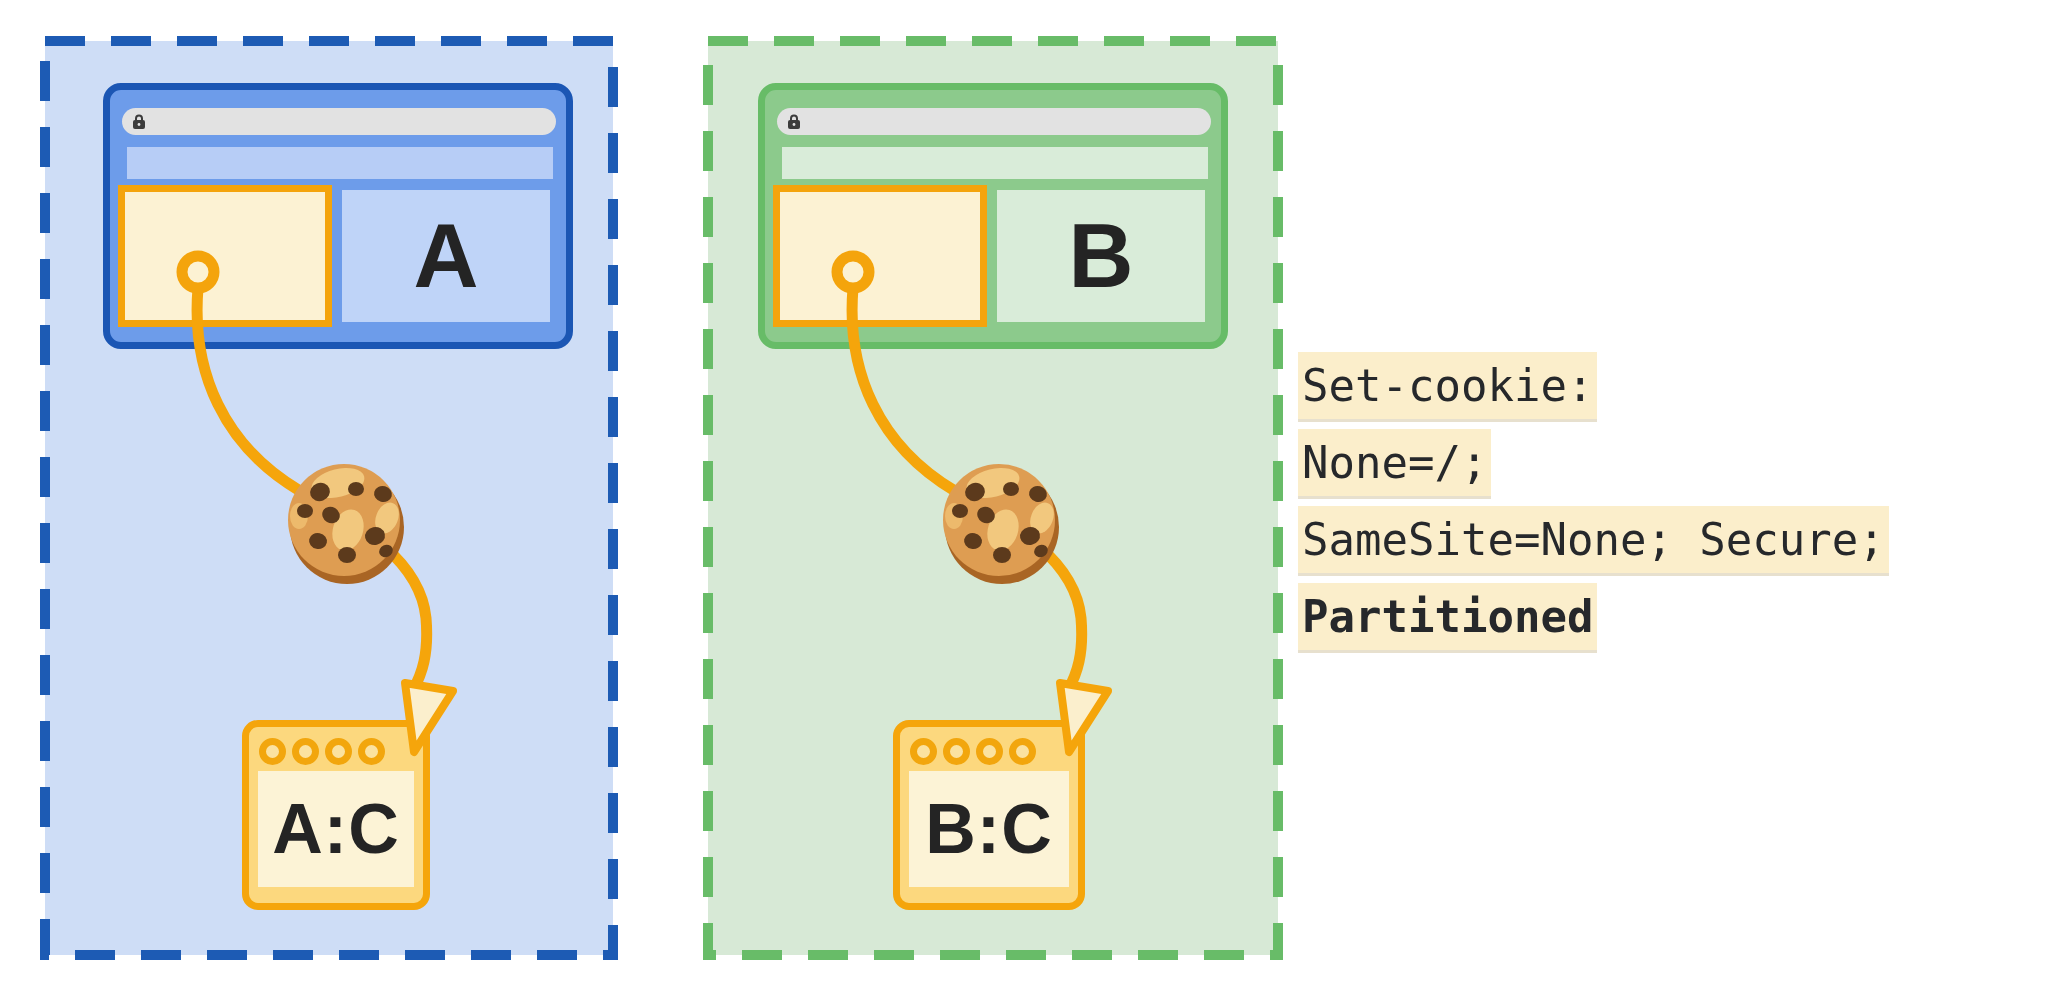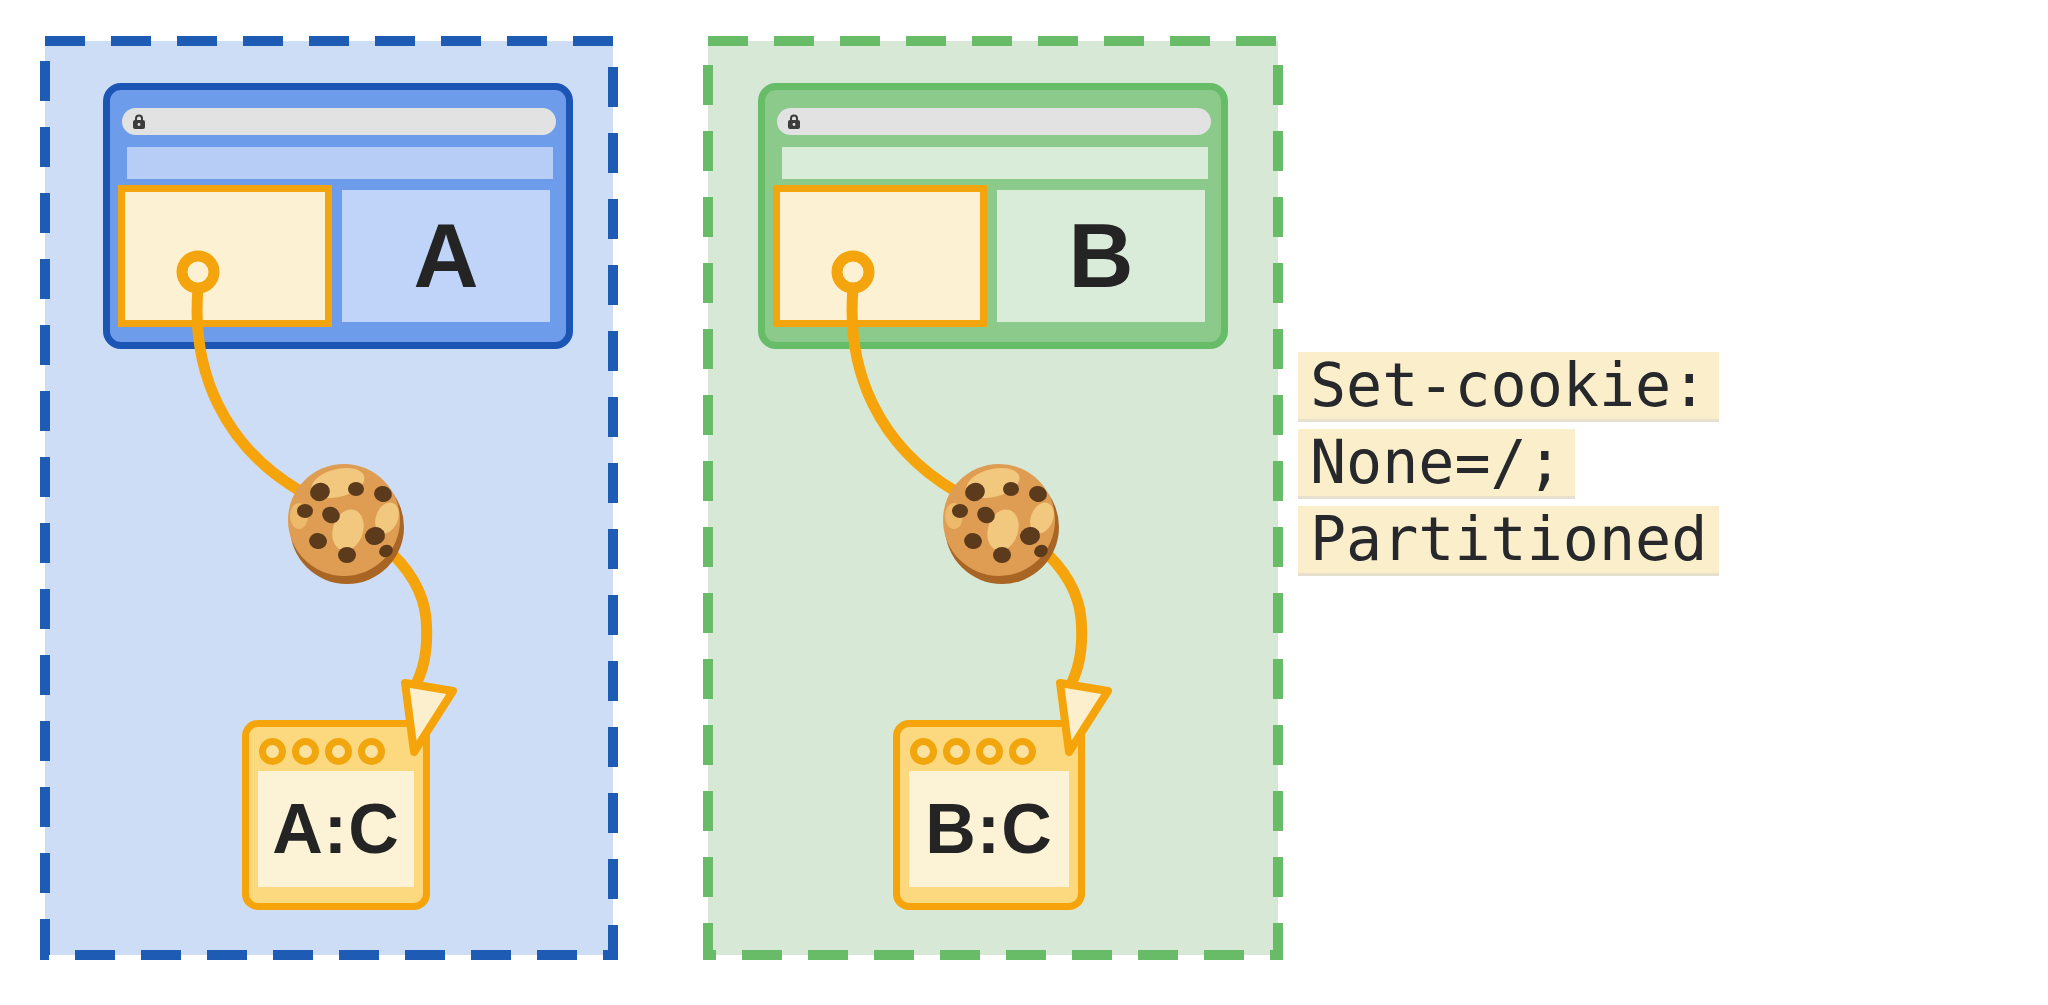--- a/index.html
+++ b/index.html
@@ -54,24 +54,24 @@
     display:flex;align-items:center;justify-content:center;
     font-weight:bold;font-size:70px;color:#242424;letter-spacing:1px;
   }
 
   
   .code-block{position:absolute;left:1298px;top:352px;}
   .code-line{margin-bottom:10px;white-space:nowrap;}
   .code-line span{
     display:inline-block;background:#FBEECB;color:#26282B;
     font-family:"DejaVu Sans Mono","Liberation Mono",monospace;
-    font-size:60px;line-height:67px;padding:0 12px;
+    font-size:44px;line-height:67px;padding:0 4px;
     box-shadow:0 3px 0 rgba(185,166,115,0.35);
   }
-  .code-line.bold span{font-weight:normal;}
+  .code-line.bold span{font-weight:bold;}
 
   .lock-svg{display:block;}
 </style>
 </head>
 <body>
 
 <div id="canvas">
 
   <svg class="layer" viewBox="0 0 2048 1005">
     <rect x="45" y="41" width="568" height="914" fill="#CEDDF6" stroke="#1D5BB4" stroke-width="10" stroke-dasharray="40 26"></rect>
@@ -128,20 +128,21 @@
       <div class="dot"></div>
     </div>
     <div class="storage-inner">
       <span>B:C</span>
     </div>
   </div>
 
   <div class="code-block">
     <div class="code-line"><span>Set-cookie:</span></div>
     <div class="code-line"><span>None=/;</span></div>
+    <div class="code-line"><span>SameSite=None; Secure;</span></div>
     <div class="code-line bold"><span>Partitioned</span></div>
   </div>
 
   <svg class="layer" viewBox="0 0 2048 1005">
     <defs>
       <g id="cookie-glyph">
         <circle cx="3" cy="7" r="57" fill="#A96524"></circle>
         <circle cx="0" cy="0" r="56" fill="#DE9D52"></circle>
         <ellipse cx="-6" cy="-37" rx="27" ry="14" fill="#F2C87E" transform="rotate(-14 -6 -37)"></ellipse>
         <ellipse cx="4" cy="10" rx="15" ry="21" fill="#F2C87E" transform="rotate(18 4 10)"></ellipse>

